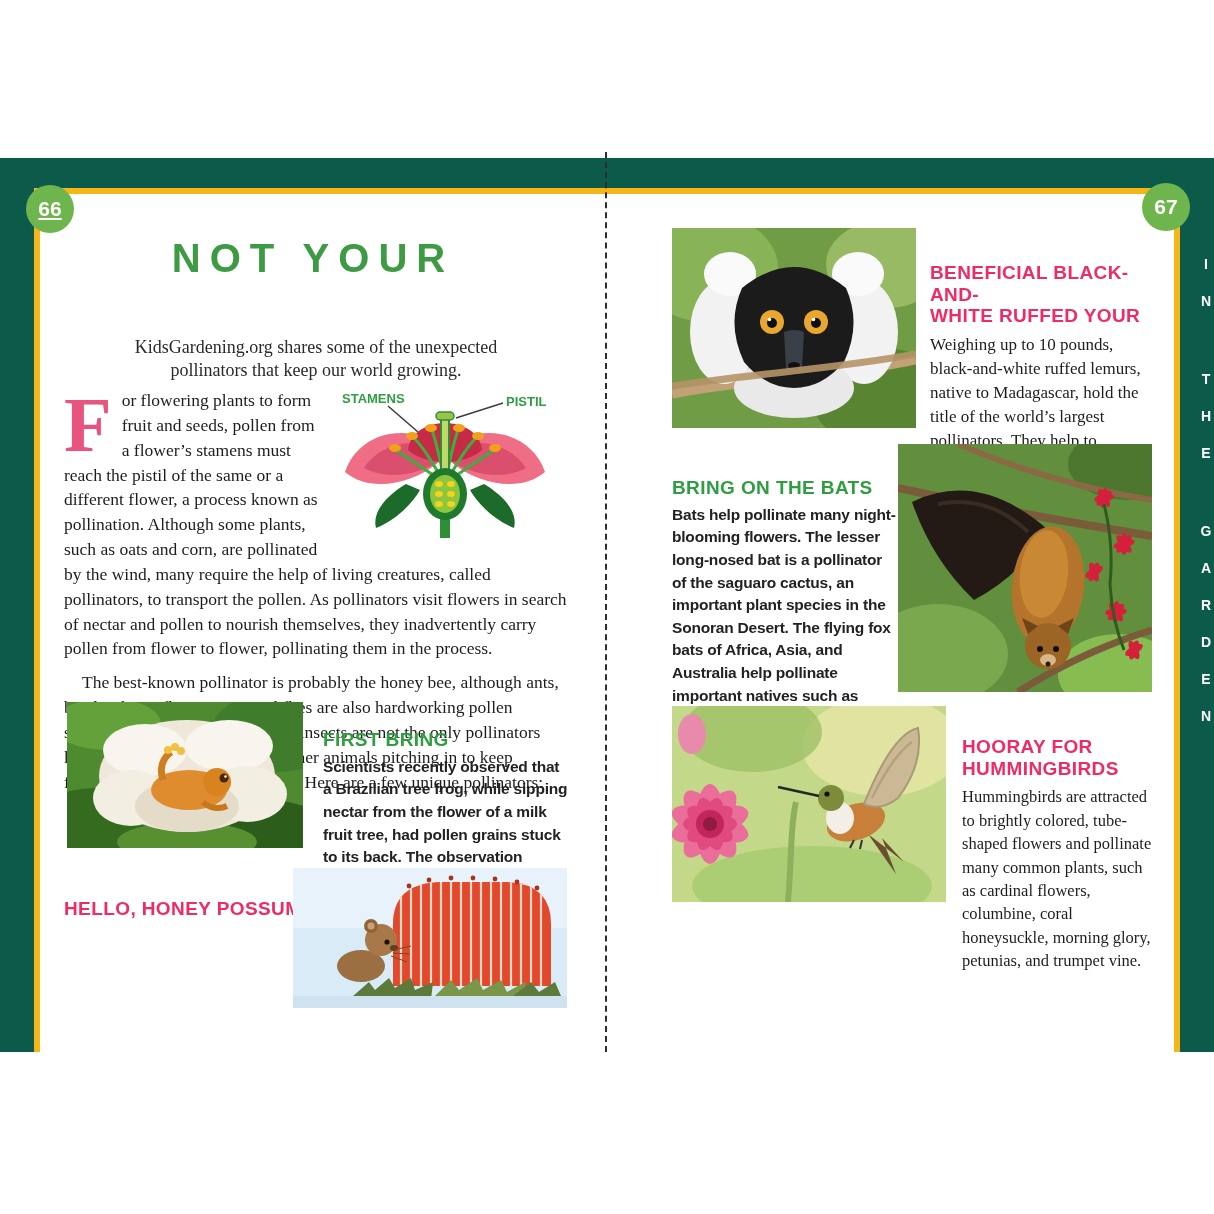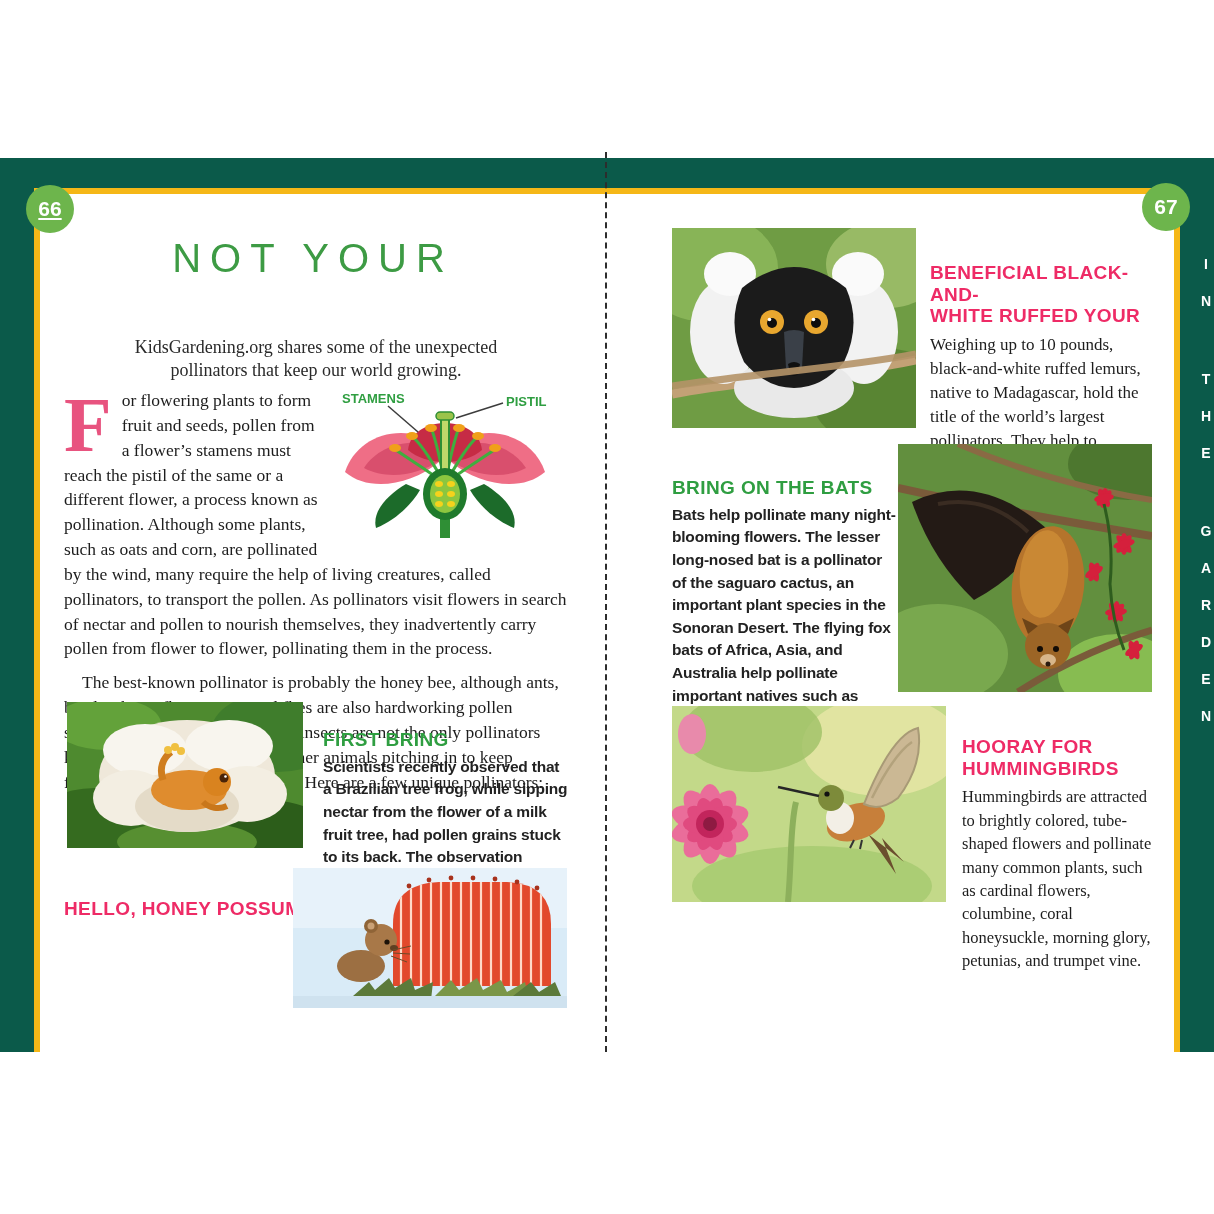--- a/index.html
+++ b/index.html
@@ -19,21 +19,21 @@
   .pagenum{width:48px;height:48px;border-radius:50%;background:#6db54c;color:#fff;
            font-weight:bold;font-size:21px;display:flex;align-items:center;justify-content:center;}
   .pagenum.p66{left:26px;top:185px;text-decoration:underline;}
   .pagenum.p67{left:1142px;top:183px;}
 
   .edge-tab{left:1180px;top:240px;width:34px;height:520px;display:flex;justify-content:center;
             writing-mode:vertical-rl;text-orientation:upright;color:#fff;font-weight:bold;
             font-size:14px;letter-spacing:21px;word-spacing:4px;}
 
   
-  .title{color:#3d9b44;font-weight:normal;text-align:center;white-space:nowrap;}
+  .title{color:#3d9b44;font-weight:bold;text-align:center;white-space:nowrap;}
   .title.l1{left:58px;top:236px;width:510px;font-size:40px;letter-spacing:9px;}
   .title.l2{left:58px;top:284px;width:510px;font-size:40px;letter-spacing:2px;}
   .subtitle{left:96px;top:336px;width:440px;text-align:center;font-family:Liberation Serif, serif;
             font-size:18px;line-height:1.28;color:#2a2a2a;}
 
   .serif-body{font-family:"Liberation Serif",serif;font-size:17.5px;line-height:1.42;color:#1d1d1d;}
   .sans-body{font-weight:bold;font-size:15.5px;line-height:1.46;color:#222;letter-spacing:-0.2px;}
   .h-gothic{font-weight:bold;font-size:19px;line-height:1.14;letter-spacing:0.4px;margin-top:32px;}
   .h-green{color:#2f9e41;}
   .h-pink{color:#ee2b66;}

